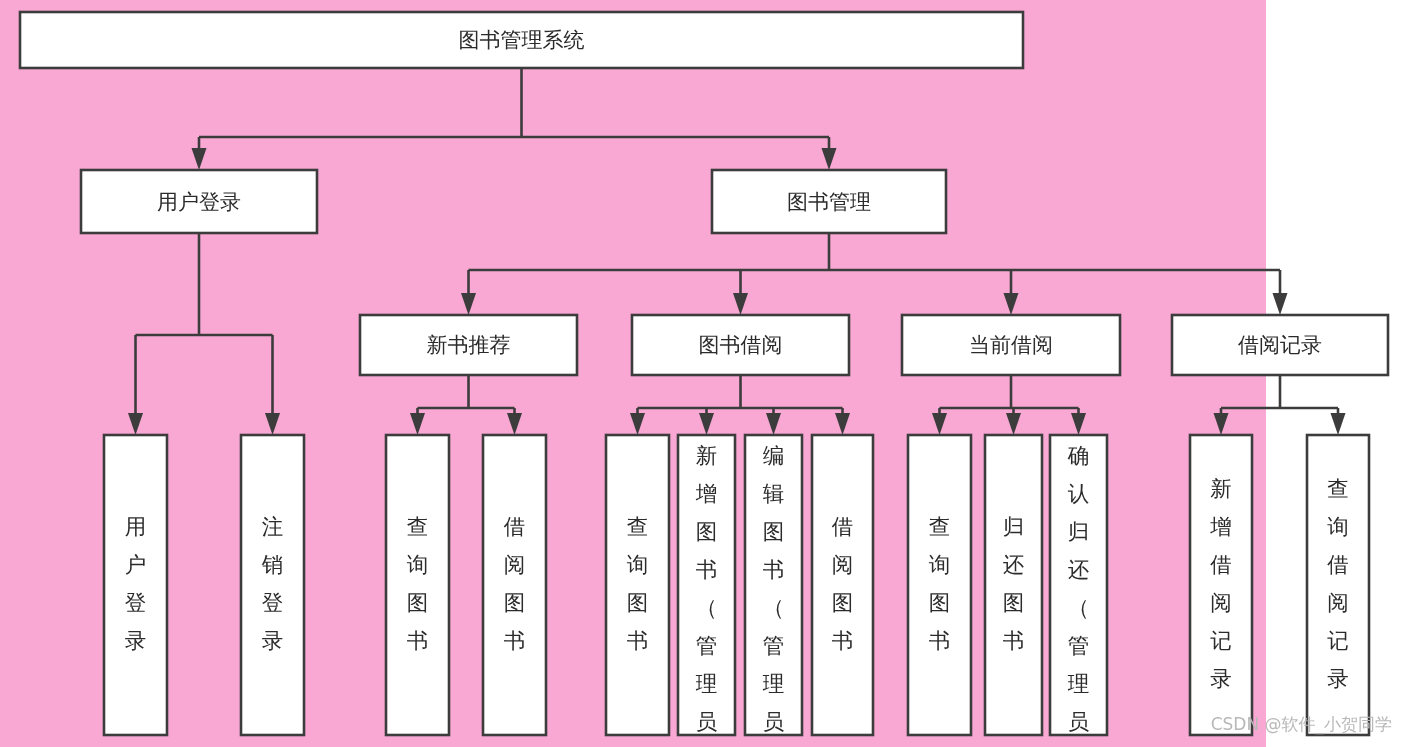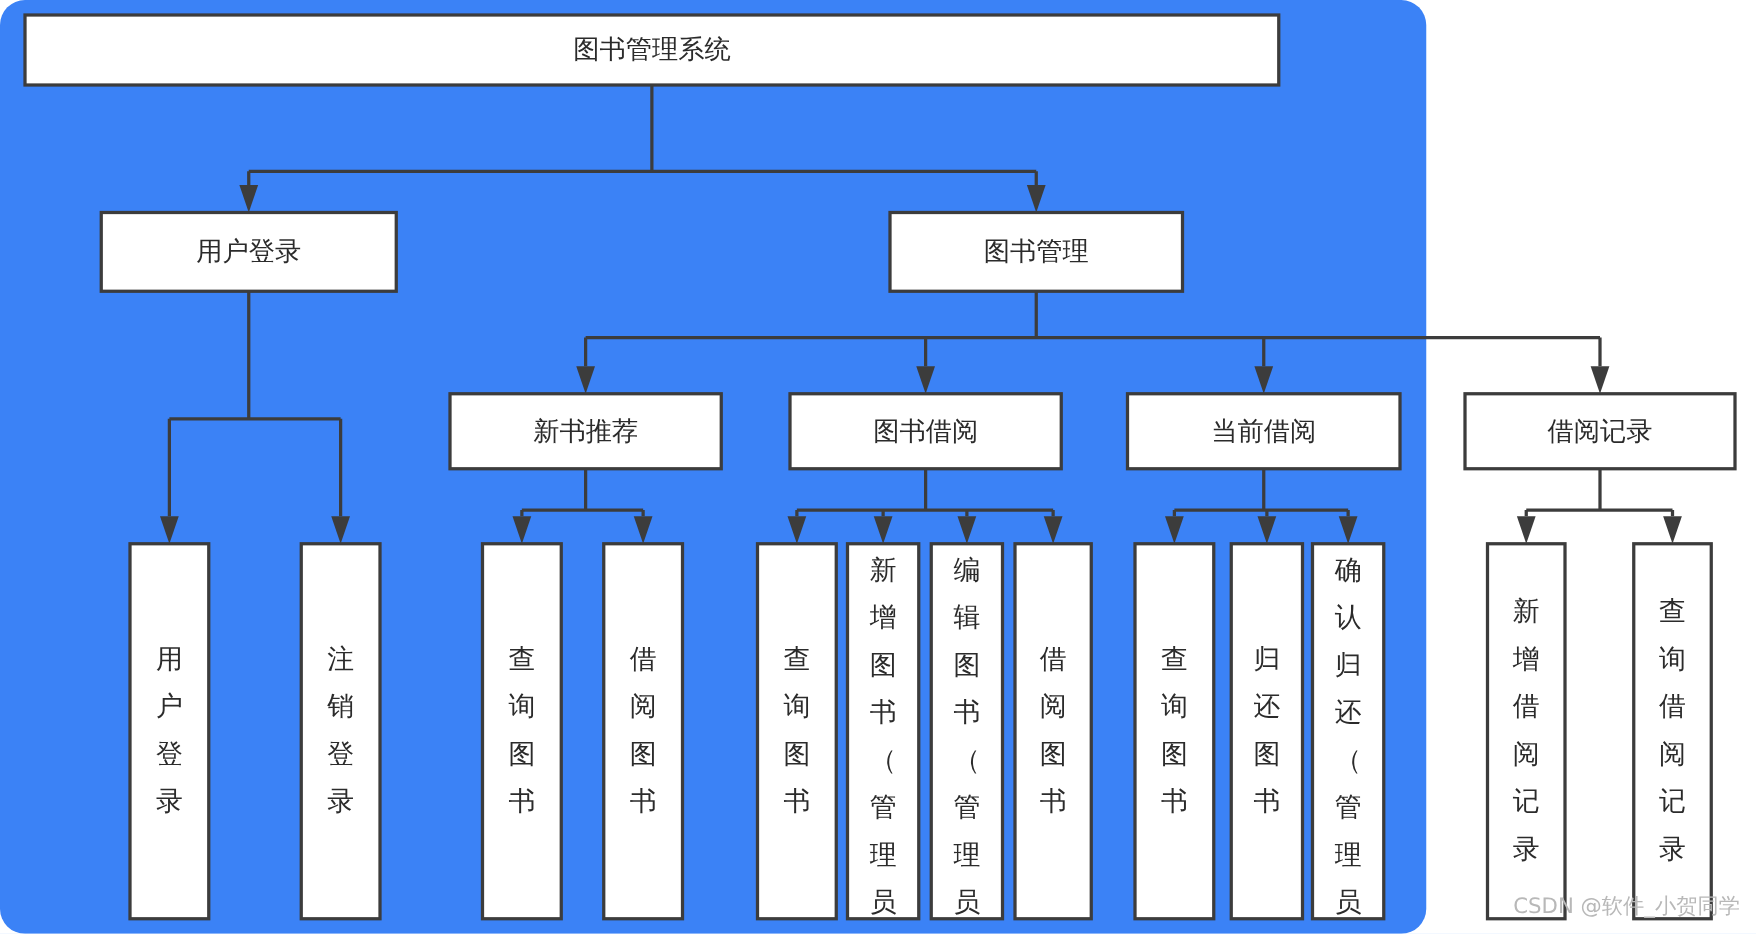--- a/index.html
+++ b/index.html
@@ -1,21 +1,21 @@
 <!DOCTYPE html>
 <html><head>
 <meta charset="utf-8">
 <style>
   html,body{margin:0;padding:0;background:#ffffff;}
   body{
     width:1405px;height:747px;
     font-family:"DejaVu Sans","Liberation Sans",sans-serif;
     overflow:hidden;
   }
-  #diagram-root{position:relative;width:1141px;height:747px;background:#3b82f6;border-radius:20px;}
+  #diagram-root{position:relative;width:1266px;height:747px;background:#f9a8d4;}
   svg.diagram{position:absolute;left:0;top:0;width:1405px;height:747px;}
   .node-box{
     fill:#ffffff;
     stroke:#3c3c3c;
     stroke-width:2.6;
   }
   .edge-line{
     stroke:#3c3c3c;
     stroke-width:2.6;
     fill:none;

